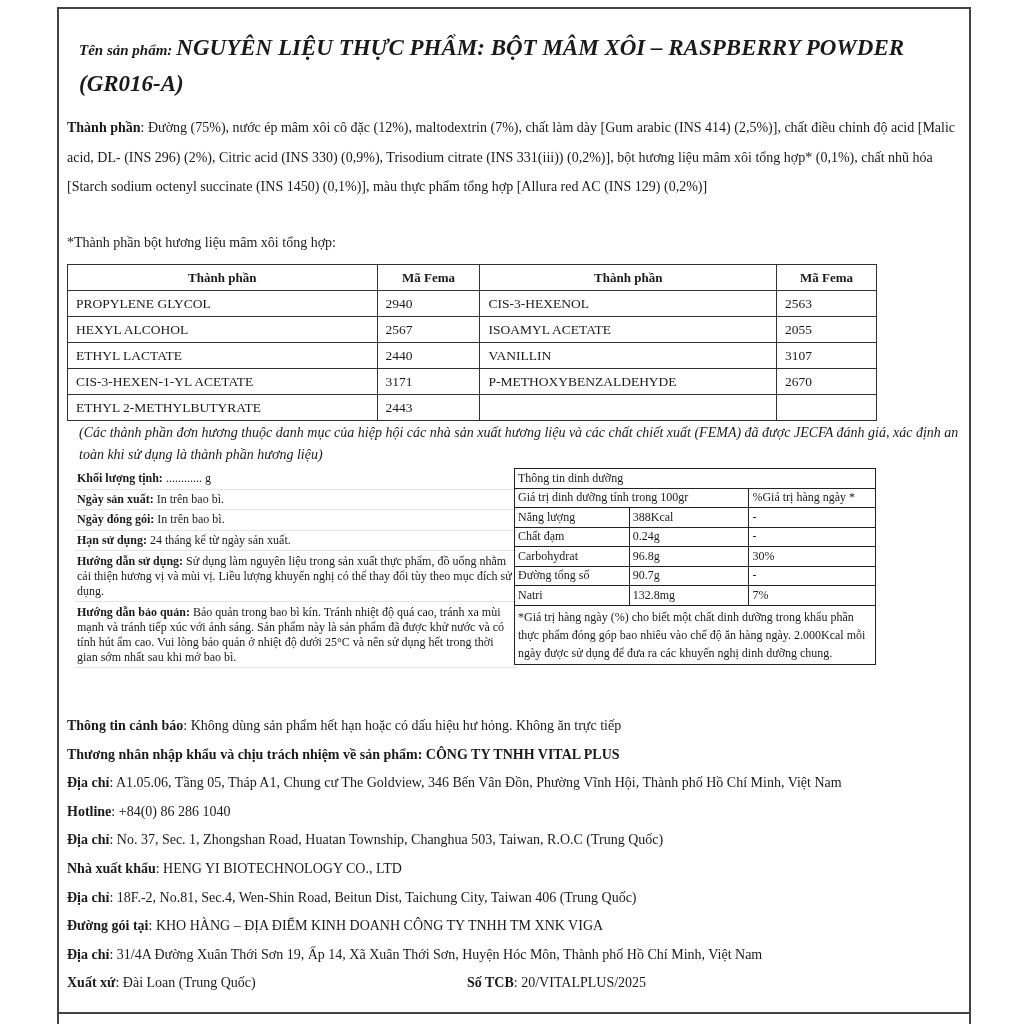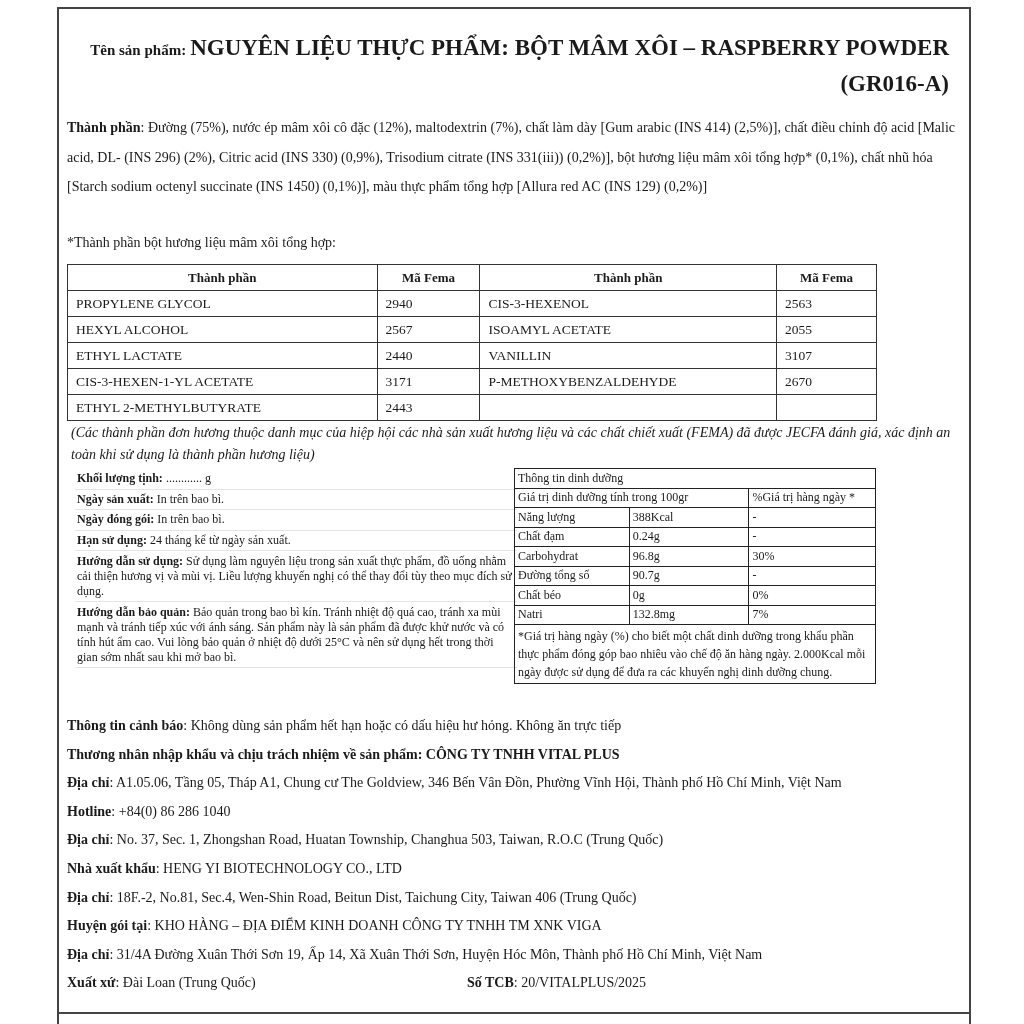--- a/index.html
+++ b/index.html
@@ -7,21 +7,21 @@
   body { font-family: "Liberation Serif", "DejaVu Serif", serif; color: #1a1a1a; position: relative; }
 
   .page {
     position: absolute; left: 57px; top: 7px; width: 914px; height: 1030px;
     border: 2px solid #444; background: #fff;
   }
   .bottom-rule { position: absolute; left: 57px; top: 1012px; width: 914px; height: 2px; background: #444; }
 
   .title {
     position: absolute; left: 20px; width: 870px; top: 22px;
-    text-align: right; font-weight: bold; line-height: 34px;
+    text-align: left; font-weight: bold; line-height: 34px; font-style: italic;
   }
   .title .label { font-size: 15px; }
   .title .name { font-size: 23px; }
 
   .ingredients {
     position: absolute; left: 8px; top: 104px; width: 895px;
     font-size: 14px; line-height: 29.5px;
   }
   .b { font-weight: bold; }
   .flavor-title { position: absolute; left: 8px; top: 226px; font-size: 14px; }
@@ -32,21 +32,21 @@
   }
   table.fema th, table.fema td { border: 1.5px solid #333; height: 26px; padding: 0 8px; }
   table.fema th { font-weight: bold; text-align: center; font-size: 13px; }
   table.fema td.code { text-align: left; }
   table.fema col.n1 { width: 310px; }
   table.fema col.c1 { width: 103px; }
   table.fema col.n2 { width: 297px; }
   table.fema col.c2 { width: 100px; }
 
   .fema-note {
-    position: absolute; left: 12px; top: 413px; width: 900px;
+    position: absolute; left: 20px; top: 413px; width: 900px;
     font-style: italic; font-size: 14px; line-height: 22px;
   }
 
   .info {
     position: absolute; left: 8px; top: 460px; width: 442px; font-size: 12px; margin-left: 8px;
   }
   .info .row { border-bottom: 1px solid #e4e4e4; line-height: 17.5px; padding: 1px 0 1px 2px; }
   .info .row.multi { line-height: 15px; padding-top: 3px; padding-bottom: 2px; }
 
   table.nutri {
@@ -180,25 +180,20 @@
       <td>Carbohydrat</td>
       <td class="center">96.8g</td>
       <td class="center">30%</td>
     </tr>
     <tr>
       <td>Đường tổng số</td>
       <td class="center">90.7g</td>
       <td class="center">-</td>
     </tr>
     <tr>
-      <td>Chất béo</td>
-      <td class="center">0g</td>
-      <td class="center">0%</td>
-    </tr>
-    <tr>
       <td>Natri</td>
       <td class="center">132.8mg</td>
       <td class="center">7%</td>
     </tr>
     <tr>
       <td colspan="3" class="note">*Giá trị hàng ngày (%) cho biết một chất dinh dưỡng trong khẩu phần thực phẩm đóng góp bao nhiêu vào chế độ ăn hàng ngày. 2.000Kcal mỗi ngày được sử dụng để đưa ra các khuyến nghị dinh dưỡng chung.</td>
     </tr>
   </tbody>
     </table>
 
@@ -218,21 +213,21 @@
     <div class="line">
       <span class="b">Địa chỉ</span><span>: No. 37, Sec. 1, Zhongshan Road, Huatan Township, Changhua 503, Taiwan, R.O.C (Trung Quốc)</span>
     </div>
     <div class="line">
       <span class="b">Nhà xuất khẩu</span><span>: HENG YI BIOTECHNOLOGY CO., LTD</span>
     </div>
     <div class="line">
       <span class="b">Địa chỉ</span><span>: 18F.-2, No.81, Sec.4, Wen-Shin Road, Beitun Dist, Taichung City, Taiwan 406 (Trung Quốc)</span>
     </div>
     <div class="line">
-      <span class="b">Huyện gói tại</span><span>: KHO HÀNG – ĐỊA ĐIỂM KINH DOANH CÔNG TY TNHH TM XNK VIGA</span>
+      <span class="b">Đường gói tại</span><span>: KHO HÀNG – ĐỊA ĐIỂM KINH DOANH CÔNG TY TNHH TM XNK VIGA</span>
     </div>
     <div class="line">
       <span class="b">Địa chỉ</span><span>: 31/4A Đường Xuân Thới Sơn 19, Ấp 14, Xã Xuân Thới Sơn, Huyện Hóc Môn, Thành phố Hồ Chí Minh, Việt Nam</span>
     </div>
     <div class="line" style="position:relative;">
       <span class="b">Xuất xứ</span><span>: Đài Loan (Trung Quốc)</span>
       <span class="origin-tcb"><span class="b">Số TCB</span><span>: 20/VITALPLUS/2025</span></span>
     </div>
   </div>
 </div>

